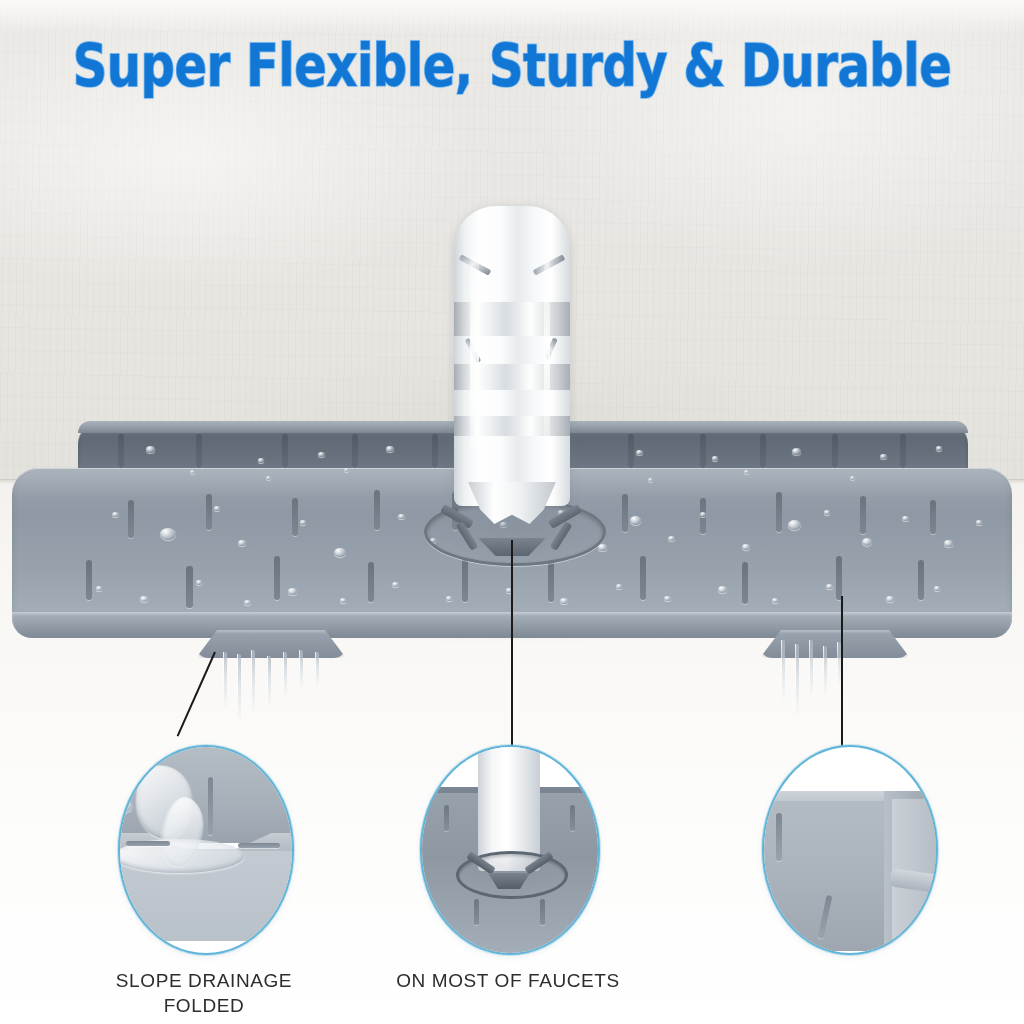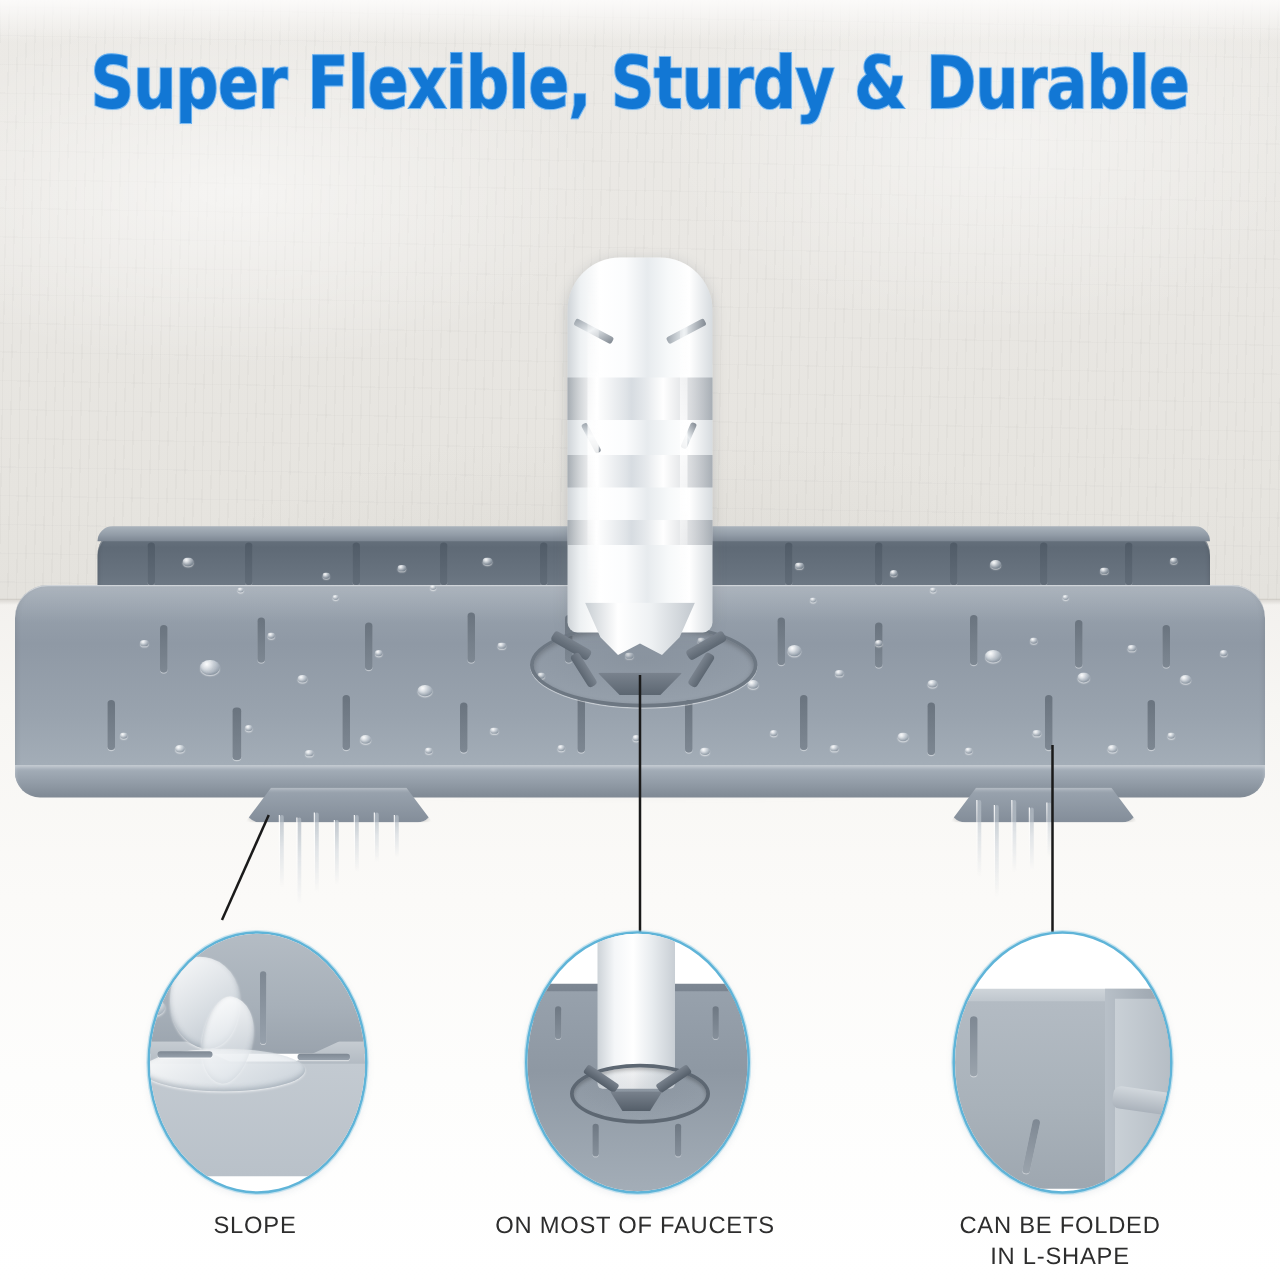--- a/index.html
+++ b/index.html
@@ -432,21 +432,22 @@
     <div class="c1-low"></div>
     <div class="c1-water" style="left:16px;top:18px;width:56px;height:74px;transform:rotate(-6deg);"></div>
     <div class="c1-water" style="left:42px;top:50px;width:40px;height:70px;transform:rotate(10deg);"></div>
     <div class="c1-water" style="left:-6px;top:92px;width:130px;height:34px;border-radius:50%;"></div>
     <div class="c1-water" style="left:-10px;top:52px;width:22px;height:14px;border-radius:50%;"></div>
     <div class="c1-ridge" style="left:88px;top:30px;width:5px;height:58px;"></div>
     <div class="c1-ridge" style="left:6px;top:94px;width:44px;height:5px;"></div>
     <div class="c1-ridge" style="left:118px;top:96px;width:42px;height:5px;"></div>
   </div>
   <div class="cap" style="left:84px;top:968px;width:240px;">
-    <div>SLOPE</div>
+    <div>SLOPE DRAINAGE</div>
+    <div>FOLDED</div>
   </div>
 
   <div class="callout" style="left:420px;top:745px;width:176px;height:206px;">
     <div class="c2-lip"></div>
     <div class="c2-mat"></div>
     <div class="c2-col"></div>
     <div class="c2-ring"></div>
     <div class="c2-petal" style="left:44px;top:112px;width:30px;height:8px;transform:rotate(34deg);"></div>
     <div class="c2-petal" style="left:102px;top:112px;width:30px;height:8px;transform:rotate(-34deg);"></div>
     <div class="c2-petal" style="left:66px;top:126px;width:42px;height:16px;clip-path:polygon(0 0,100% 0,76% 100%,24% 100%);"></div>
@@ -462,18 +463,14 @@
   <div class="callout" style="left:762px;top:745px;width:172px;height:206px;">
     <div class="c3-top"></div>
     <div class="c3-panel"></div>
     <div class="c3-bend"></div>
     <div class="c3-bend-in"></div>
     <div class="c3-fold"></div>
     <div class="c3-ridge" style="left:12px;top:66px;width:6px;height:48px;"></div>
     <div class="c3-ridge" style="left:58px;top:148px;width:6px;height:44px;transform:rotate(12deg);"></div>
     <div class="c3-ridge" style="left:28px;top:186px;width:6px;height:30px;transform:rotate(12deg);"></div>
   </div>
-  <div class="cap" style="left:728px;top:968px;width:240px;">
-    <div>CAN BE FOLDED</div>
-    <div>IN L-SHAPE</div>
-  </div>
 
 </div>
 
 </body></html>

